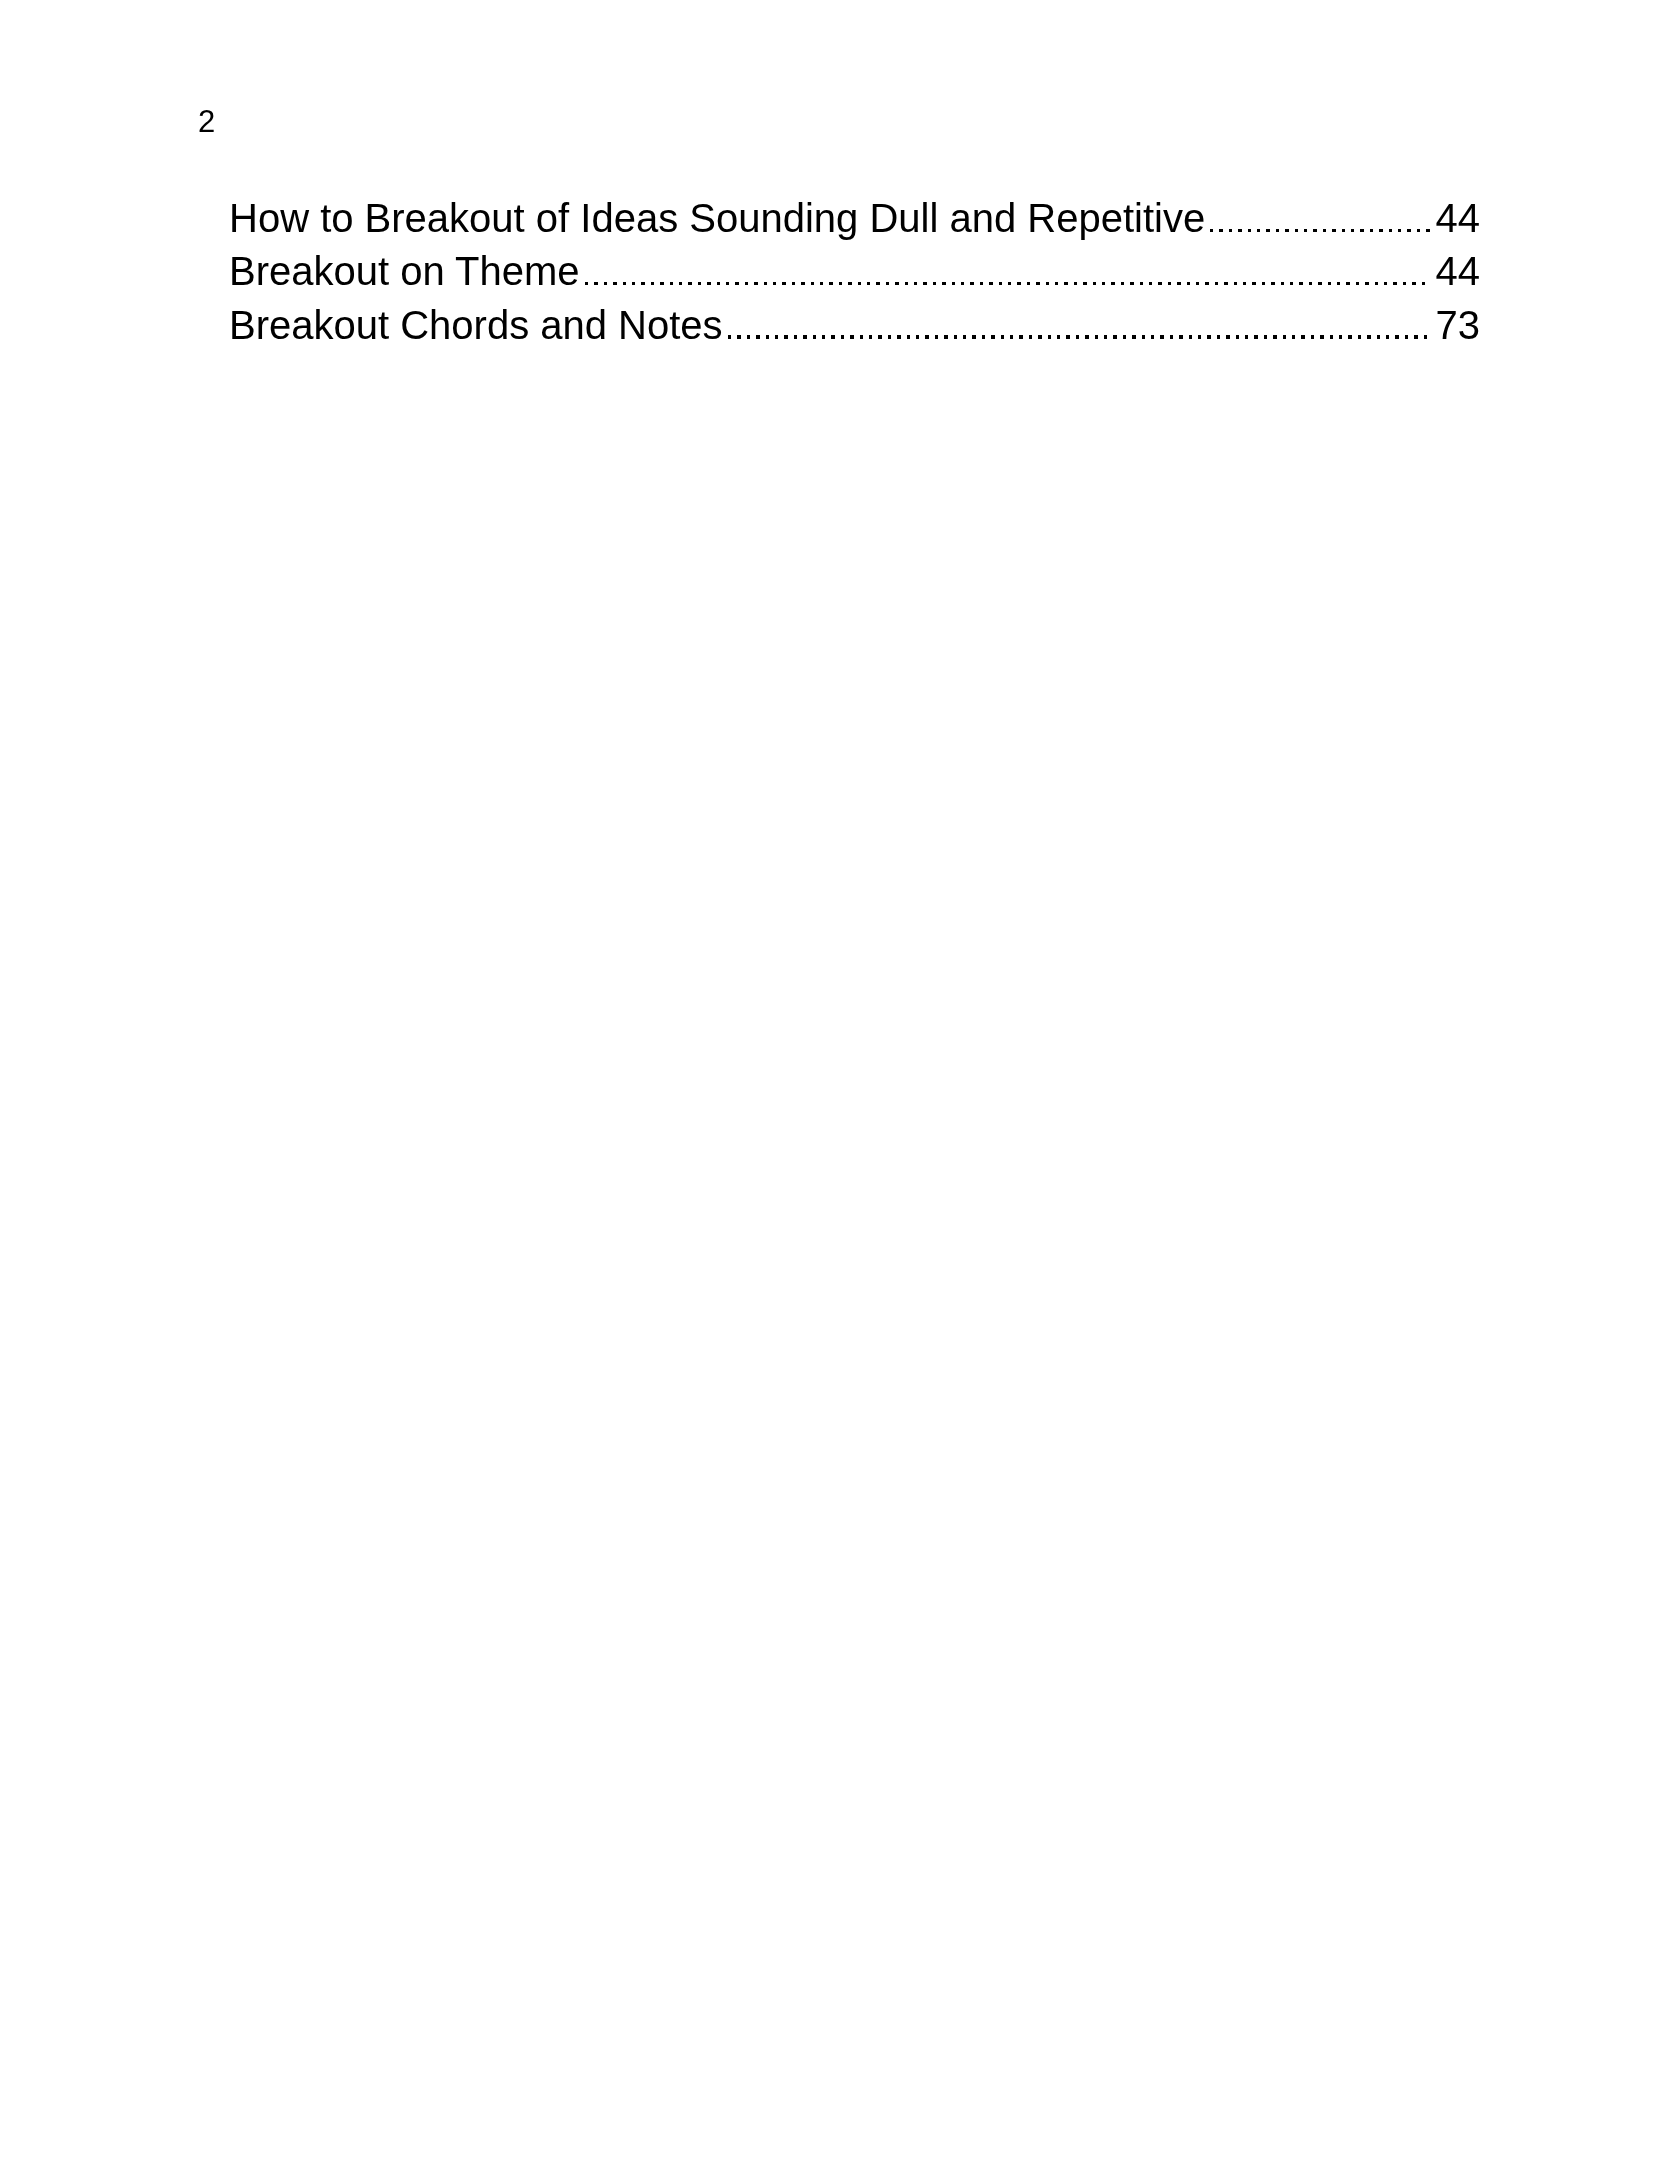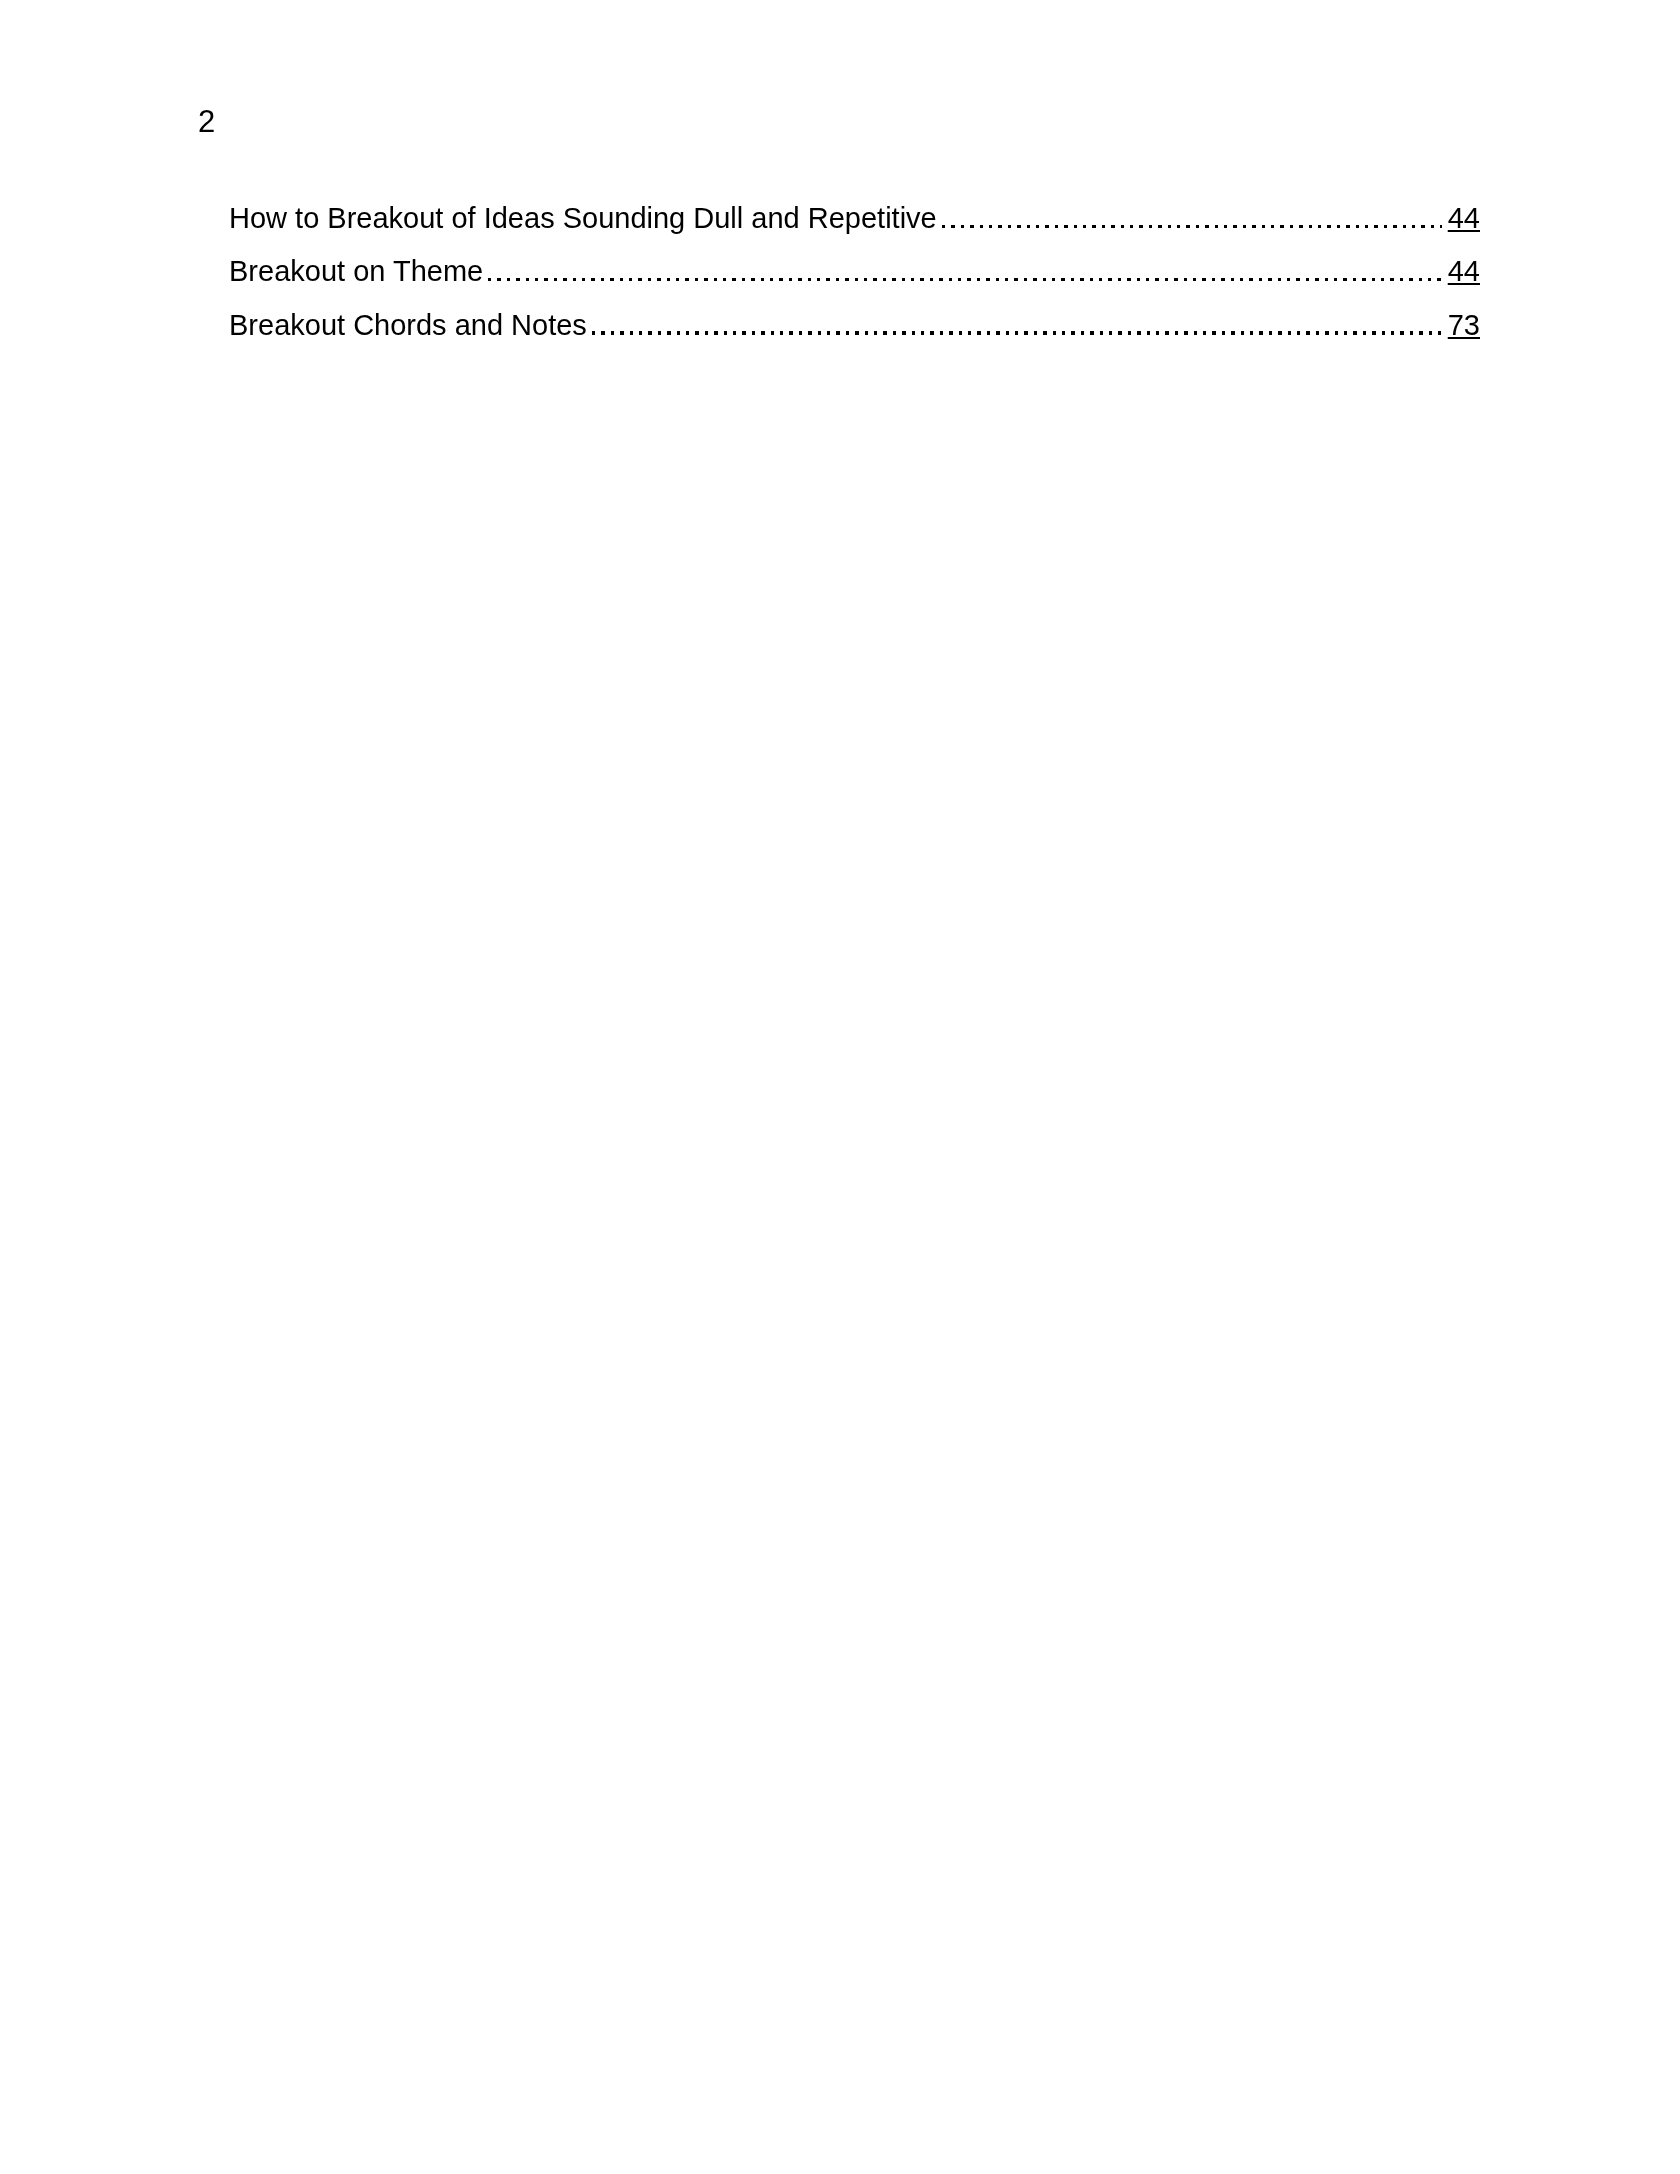--- a/index.html
+++ b/index.html
@@ -31,21 +31,21 @@
   .toc {
     position: absolute;
     top: 201px;
     left: 202px;
     right: 200px;
   }
   .toc-row {
     display: flex;
     align-items: baseline;
     height: 53.3px;
-    font-size: 29px;
+    font-size: 40px;
     line-height: 35px;
     white-space: nowrap;
   }
   .toc-row.level-2 {
     padding-left: 27px;
   }
   .toc-label {
     flex: 0 0 auto;
   }
   .toc-leader {
@@ -55,21 +55,20 @@
     align-self: baseline;
     background: repeating-linear-gradient(
       to right,
       #000000 0px, #000000 3.4px,
       transparent 3.4px, transparent 9.4px
     );
   }
   .toc-page {
     flex: 0 0 auto;
     text-align: left;
-    text-decoration: underline;
   }
 </style>
 </head>
 <body>
 
 <div class="doc-page">
   <div class="page-number">2</div>
 
   <div class="toc">
       <div class="toc-row level-2">

